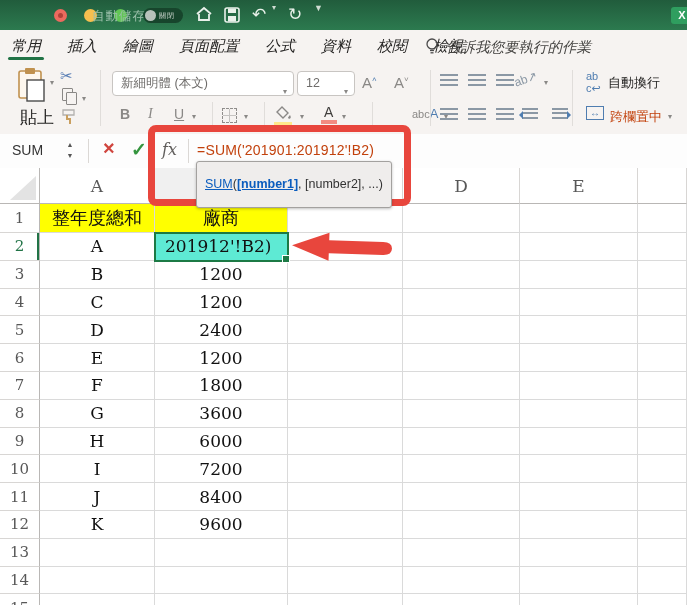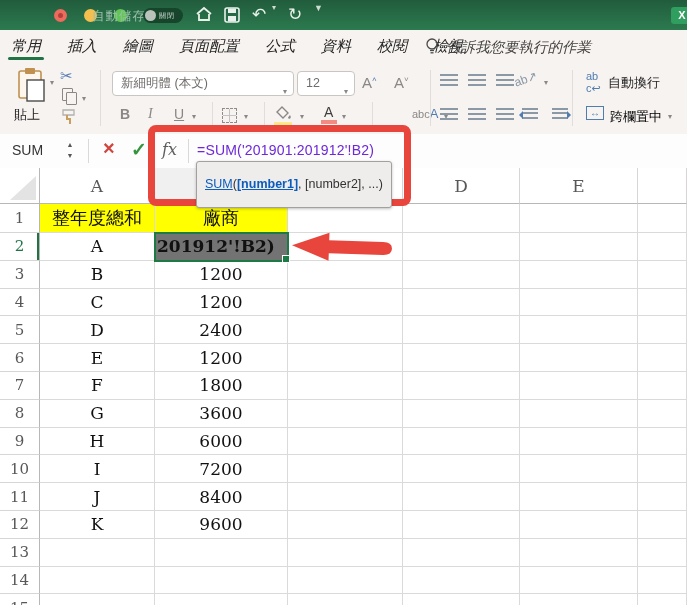--- a/index.html
+++ b/index.html
@@ -37,21 +37,21 @@
   .tab{font-size:15px;color:#252423;position:relative;padding:0 1px;height:32px;line-height:32px;}
   .tab.active::after{content:'';position:absolute;left:-2px;right:-2px;bottom:2px;height:3px;
     background:#217346;border-radius:2px;}
   #tellme{left:446px;top:8px;font-size:14.5px;color:#454442;}
   #bulb-icon{left:424px;top:7px;}
 
   
   #ribbon{left:0;top:62px;width:687px;height:72px;background:#f6f3f1;border-bottom:1px solid #d5d2cf;}
   .rdiv{position:absolute;top:8px;height:56px;width:1px;background:#e0ddda;}
   .chev{font-size:8px;color:#8a8886;}
-  #paste-label{left:14px;top:44px;width:40px;text-align:left;font-size:13px;color:#252423;}
+  #paste-label{left:14px;top:44px;width:40px;text-align:right;font-size:17px;color:#252423;}
   #paste-chevron{left:50px;top:16px;}
   #scissors-icon{left:60px;top:5px;font-size:15px;color:#5a7fb5;}
   .copy-sq{position:absolute;width:9px;height:11px;border:1.2px solid #8a8886;background:#f6f3f1;border-radius:1px;}
   #fmt-brush{left:60px;top:46px;}
   
   .combo{position:absolute;background:#fff;border:1px solid #c8c5c2;border-radius:4px;height:23px;
     font-size:12.5px;color:#6e6c6a;line-height:23px;padding-left:8px;}
   #font-name-box{left:112px;top:9px;width:172px;}
   #font-size-box{left:297px;top:9px;width:48px;}
   .combo .chev{position:absolute;right:6px;top:8px;}
@@ -80,53 +80,53 @@
   #orient-chevron{left:544px;top:16px;}
   #wrap-icon{left:586px;top:8px;font-size:11px;color:#4f7db0;}
   #wrap-label{left:608px;top:12px;font-size:13px;color:#252423;}
   .indent-ico{position:absolute;top:46px;width:16px;height:11px;
     background:repeating-linear-gradient(180deg,#8b98a5 0 2px,transparent 2px 4.5px);}
   .indent-ico::after{content:'';position:absolute;top:3px;width:0;height:0;border:4px solid transparent;}
   #indent-dec::after{left:-7px;border-right-color:#4f7db0;}
   #indent-inc::after{right:-7px;border-left-color:#4f7db0;}
   #merge-icon{left:586px;top:44px;width:16px;height:12px;border:1px solid #4f7db0;color:#4f7db0;
     font-size:10px;line-height:11px;text-align:center;}
-  #merge-label{left:610px;top:46px;font-size:13px;color:#000000;}
+  #merge-label{left:610px;top:46px;font-size:13px;color:#c2410c;}
   #merge-chevron{left:668px;top:50px;}
 
   
   #formulabar{left:0;top:134px;width:687px;height:34px;background:#fdfdfd;border-bottom:1px solid #cfccc9;}
   #name-box{left:12px;top:8px;font-size:14px;color:#333;}
   #name-stepper{left:64px;top:5px;width:12px;display:flex;flex-direction:column;align-items:center;
     font-size:7px;color:#555;line-height:11px;}
   .fdiv{position:absolute;top:5px;height:24px;width:1px;background:#dbd8d5;}
   #cancel-icon{left:103px;top:3px;font-size:20px;font-weight:bold;color:#d0453e;}
   #enter-icon{left:131px;top:4px;font-size:19px;font-weight:bold;color:#35953f;}
   #fx-icon{left:162px;top:6px;font-size:16px;font-style:italic;color:#5f5d5b;font-family:"DejaVu Serif",serif;}
-  #formula-text{left:197px;top:8px;font-size:14px;font-weight:500;color:#6d28d9;letter-spacing:.2px;}
+  #formula-text{left:197px;top:8px;font-size:14px;font-weight:500;color:#c2410c;letter-spacing:.2px;}
 
   
   #sheet-grid{left:0;top:168px;width:687px;height:437px;display:grid;
     grid-template-columns:40px 115px 133px 115px 117px 118px 49px;
     grid-template-rows:36px 29px repeat(14,27.8px);background:#fff;overflow:hidden;
     font-family:"DejaVu Serif","Liberation Serif",serif;}
   .corner{position:relative;border-right:1px solid #b9b7b5;border-bottom:1px solid #b9b7b5;background:#fff;}
   .tri{position:absolute;right:3px;bottom:3px;width:26px;height:24px;background:#e3e3e3;
     clip-path:polygon(100% 0,100% 100%,0 100%);}
   .ch{display:flex;align-items:center;justify-content:center;font-size:17px;color:#585858;
     background:#fff;border-right:1px solid #d8d6d4;border-bottom:1px solid #b9b7b5;}
   .ch.active-col{background:#f0f0f0;box-shadow:inset 0 -3px 0 #217346;}
   .rh{display:flex;align-items:center;justify-content:center;font-size:15px;color:#585858;
     background:#fff;border-right:1px solid #b9b7b5;border-bottom:1px solid #d8d6d4;}
   .rh.active-row{color:#217346;box-shadow:inset -2px 0 0 #217346;}
   .cell{display:flex;align-items:center;justify-content:center;font-size:17px;color:#111;
     border-right:1px solid #dadada;border-bottom:1px solid #dadada;white-space:nowrap;overflow:visible;}
   .cell.yellow{background:#ffff00;font-size:18px;}
-  .cell.editing{justify-content:flex-start;padding-left:2px;outline:2px solid #1c7a45;outline-offset:-1px;
-    position:relative;background:#737373;font-weight:bold;}
+  .cell.editing{justify-content:flex-start;padding-left:10px;outline:2px solid #1c7a45;outline-offset:-1px;
+    position:relative;background:#5eead4;}
   .handle{position:absolute;right:-3px;bottom:-3px;width:6px;height:6px;background:#1c7a45;border:1px solid #fff;}
 
   
   #red-rect{left:148px;top:125px;width:249px;height:67px;border:7px solid #e8463d;border-radius:8px;z-index:40;}
   #fn-tooltip{left:196px;top:161px;height:21px;background:#efedec;border:1px solid #a3a19f;border-radius:3px;
     box-shadow:0 1px 3px rgba(0,0,0,.25);font-size:12.5px;line-height:21px;padding:12px 8px;z-index:45;
     white-space:nowrap;color:#333;}
   #fn-tooltip .fn{color:#0a5cbe;text-decoration:underline;}
   #fn-tooltip .arg1{color:#0a5cbe;font-weight:bold;text-decoration:underline;}
   #red-arrow{left:289px;top:229px;z-index:42;}

